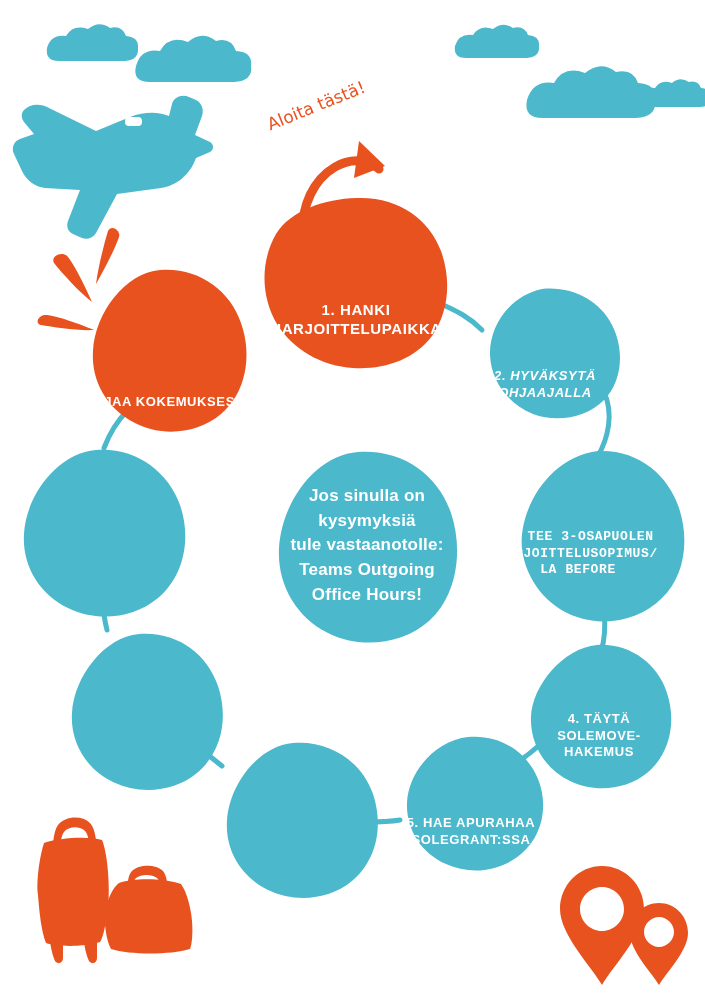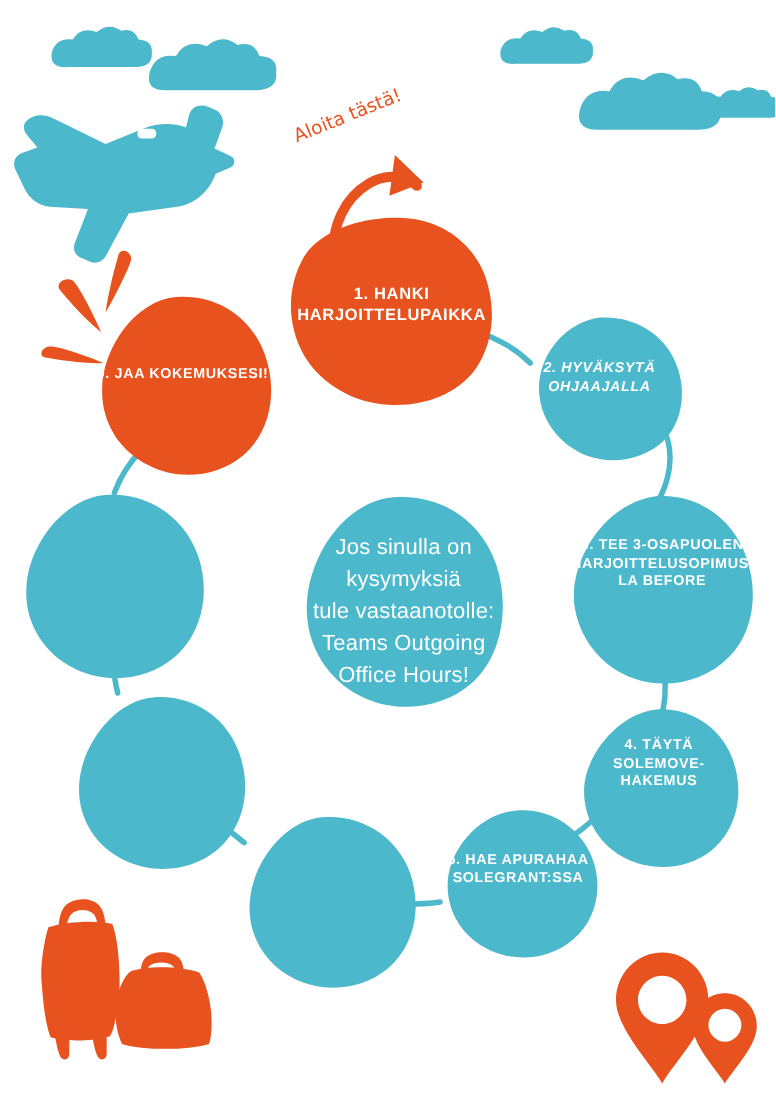--- a/index.html
+++ b/index.html
@@ -29,27 +29,28 @@
     color: #ffffff;
     text-align: center;
     font-weight: bold;
     letter-spacing: 0.6px;
     line-height: 1.28;
     pointer-events: none;
     white-space: pre-line;
   }
   .step-label {
     font-size: 13px;
+    margin-top: 42px;
   }
   .step-label.big {
     font-size: 15px;
   }
   .center-label {
-    font-size: 20px;
-    font-weight: normal;
+    font-size: 17px;
+    font-weight: bold;
     letter-spacing: 0.2px;
     line-height: 1.45;
   }
   .start-label {
     position: absolute;
     color: #E8521F;
     font-size: 17px;
     font-family: "DejaVu Sans", sans-serif;
     white-space: nowrap;
   }
@@ -174,35 +175,35 @@
   </svg>
 
   <div class="start-label" style="left:268px; top:115px; transform:rotate(-22deg); transform-origin:left center;">Aloita tästä!</div>
 
   <div class="node-label step-label big" style="left:256px; top:258px; width:200px;">1. HANKI
 HARJOITTELUPAIKKA</div>
 
   <div class="node-label step-label" style="left:471px; top:326px; width:148px;font-style:italic;">2. HYVÄKSYTÄ
 OHJAAJALLA</div>
 
-  <div class="node-label step-label" style="left:506px; top:487px; width:192px;">3. TEE 3-OSAPUOLEN
+  <div class="node-label step-label" style="left:482px; top:487px; width:192px;font-family:Liberation Mono, monospace;">3. TEE 3-OSAPUOLEN
 HARJOITTELUSOPIMUS/
 LA BEFORE</div>
 
   <div class="node-label step-label" style="left:534px; top:669px; width:130px;">4. TÄYTÄ
 SOLEMOVE-
 HAKEMUS</div>
 
   <div class="node-label step-label" style="left:397px; top:773px; width:148px;">5. HAE APURAHAA
 SOLEGRANT:SSA</div>
 
 
 
 
-  <div class="node-label step-label" style="left:78px; top:332px; width:176px;">9. JAA KOKEMUKSESI!</div>
+  <div class="node-label step-label" style="left:78px; top:352px; width:176px;">9. JAA KOKEMUKSESI!</div>
 
   <div class="node-label center-label" style="left:274px; top:484px; width:186px;">Jos sinulla on
 kysymyksiä
 tule vastaanotolle:
 Teams Outgoing
 Office Hours!</div>
 
 </div>
 
 </body></html>

